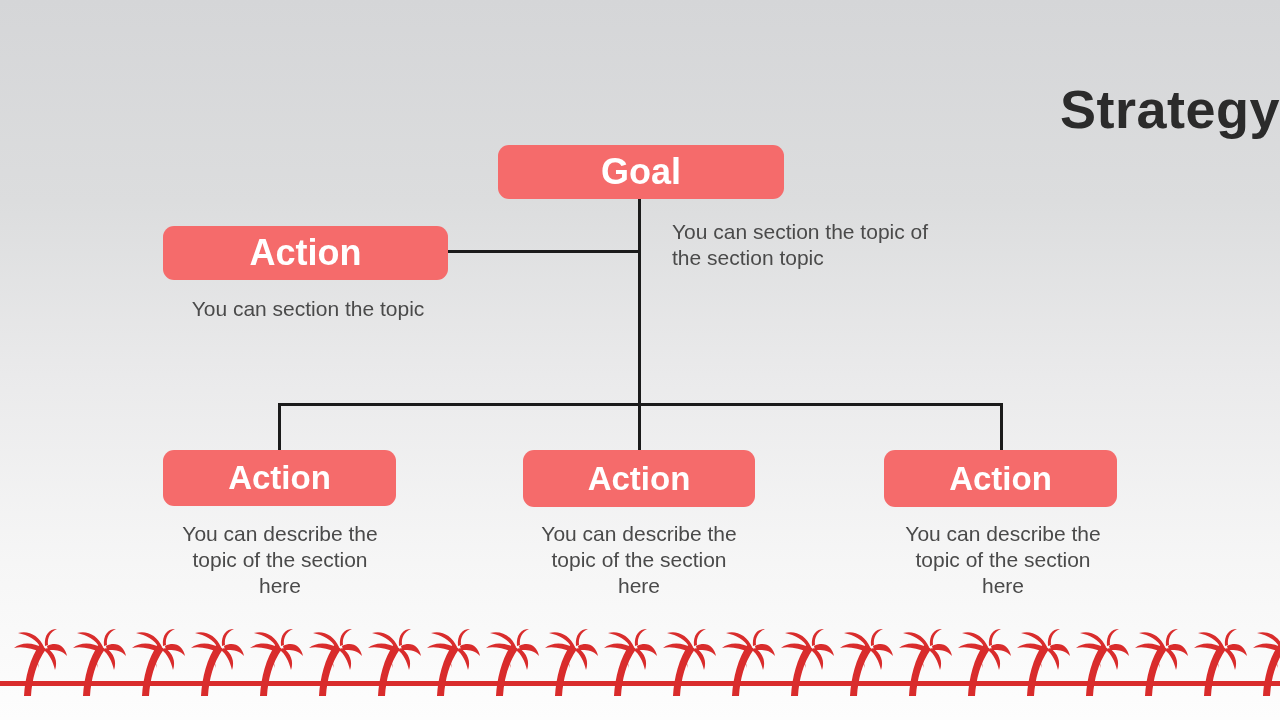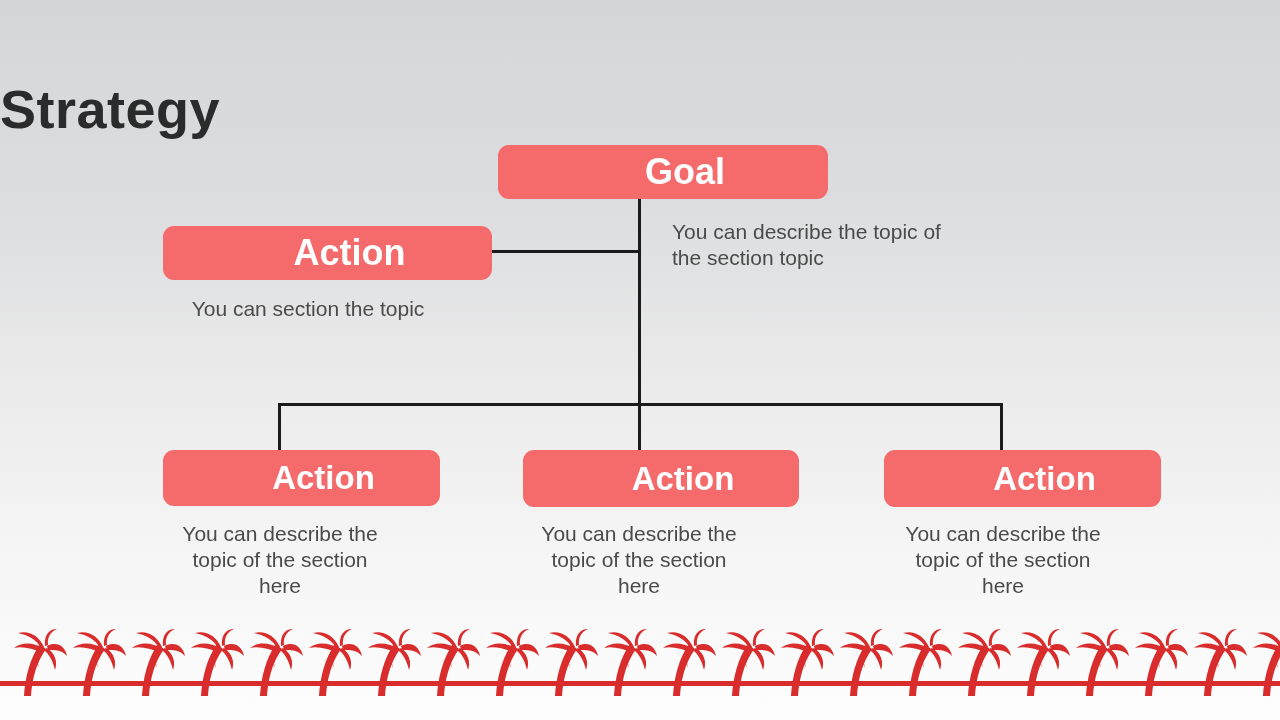--- a/index.html
+++ b/index.html
@@ -12,27 +12,27 @@
     --palm: #D92C2C;
     --title-text: #2B2B2B;
     --body-text: #4A4A4A;
   }
   .slide {
     position: relative; width: 1280px; height: 720px;
     background: linear-gradient(180deg, #d5d6d8 0%, #dcddde 28%, #eaeaeb 52%, #f6f6f6 78%, #fdfdfd 100%);
   }
   .title {
     position: absolute; top: 42px; left: 0; width: 100%;
-    text-align: left; font-size: 54px; font-weight: 700;
+    text-align: right; font-size: 54px; font-weight: 700;
     color: var(--title-text); letter-spacing: 0.5px;
   }
   .node {
     position: absolute; background: var(--box-fill); border-radius: 11px;
     color: var(--box-text); font-weight: 700;
-    display: flex; align-items: center; justify-content: center; padding-left: 44px;
+    display: flex; align-items: center; justify-content: center;
   }
   .node-goal   { left: 498px; top: 145px; width: 286px; height: 54px; font-size: 36px; }
   .node-branch { left: 163px; top: 226px; width: 285px; height: 54px; font-size: 36px; }
   .node-b1 { left: 163px; top: 450px; width: 233px; height: 56px; font-size: 33px; }
   .node-b2 { left: 523px; top: 450px; width: 232px; height: 57px; font-size: 33px; }
   .node-b3 { left: 884px; top: 450px; width: 233px; height: 57px; font-size: 33px; }
   .cline { position: absolute; background: var(--connector); }
   .line-goal-v   { left: 638px; top: 199px; width: 3px;   height: 253px; }
   .line-branch-h { left: 448px; top: 250px; width: 192px; height: 3px; }
   .line-tree-h   { left: 278px; top: 403px; width: 725px; height: 3px; }
@@ -62,21 +62,21 @@
   <div class="cline line-goal-v"></div>
   <div class="cline line-branch-h"></div>
   <div class="cline line-tree-h"></div>
   <div class="cline line-drop-l"></div>
   <div class="cline line-drop-r"></div>
 
   <div class="node node-goal">
     <span>Goal</span>
   </div>
   <div class="desc desc-goal">
-    <div>You can describe the topic of</div>
+    <div>You can section the topic of</div>
     <div>the section topic</div>
   </div>
 
   <div class="node node-branch">
     <span>Action</span>
   </div>
   <div class="desc desc-branch">
     <div>You can section the topic</div>
   </div>
 

